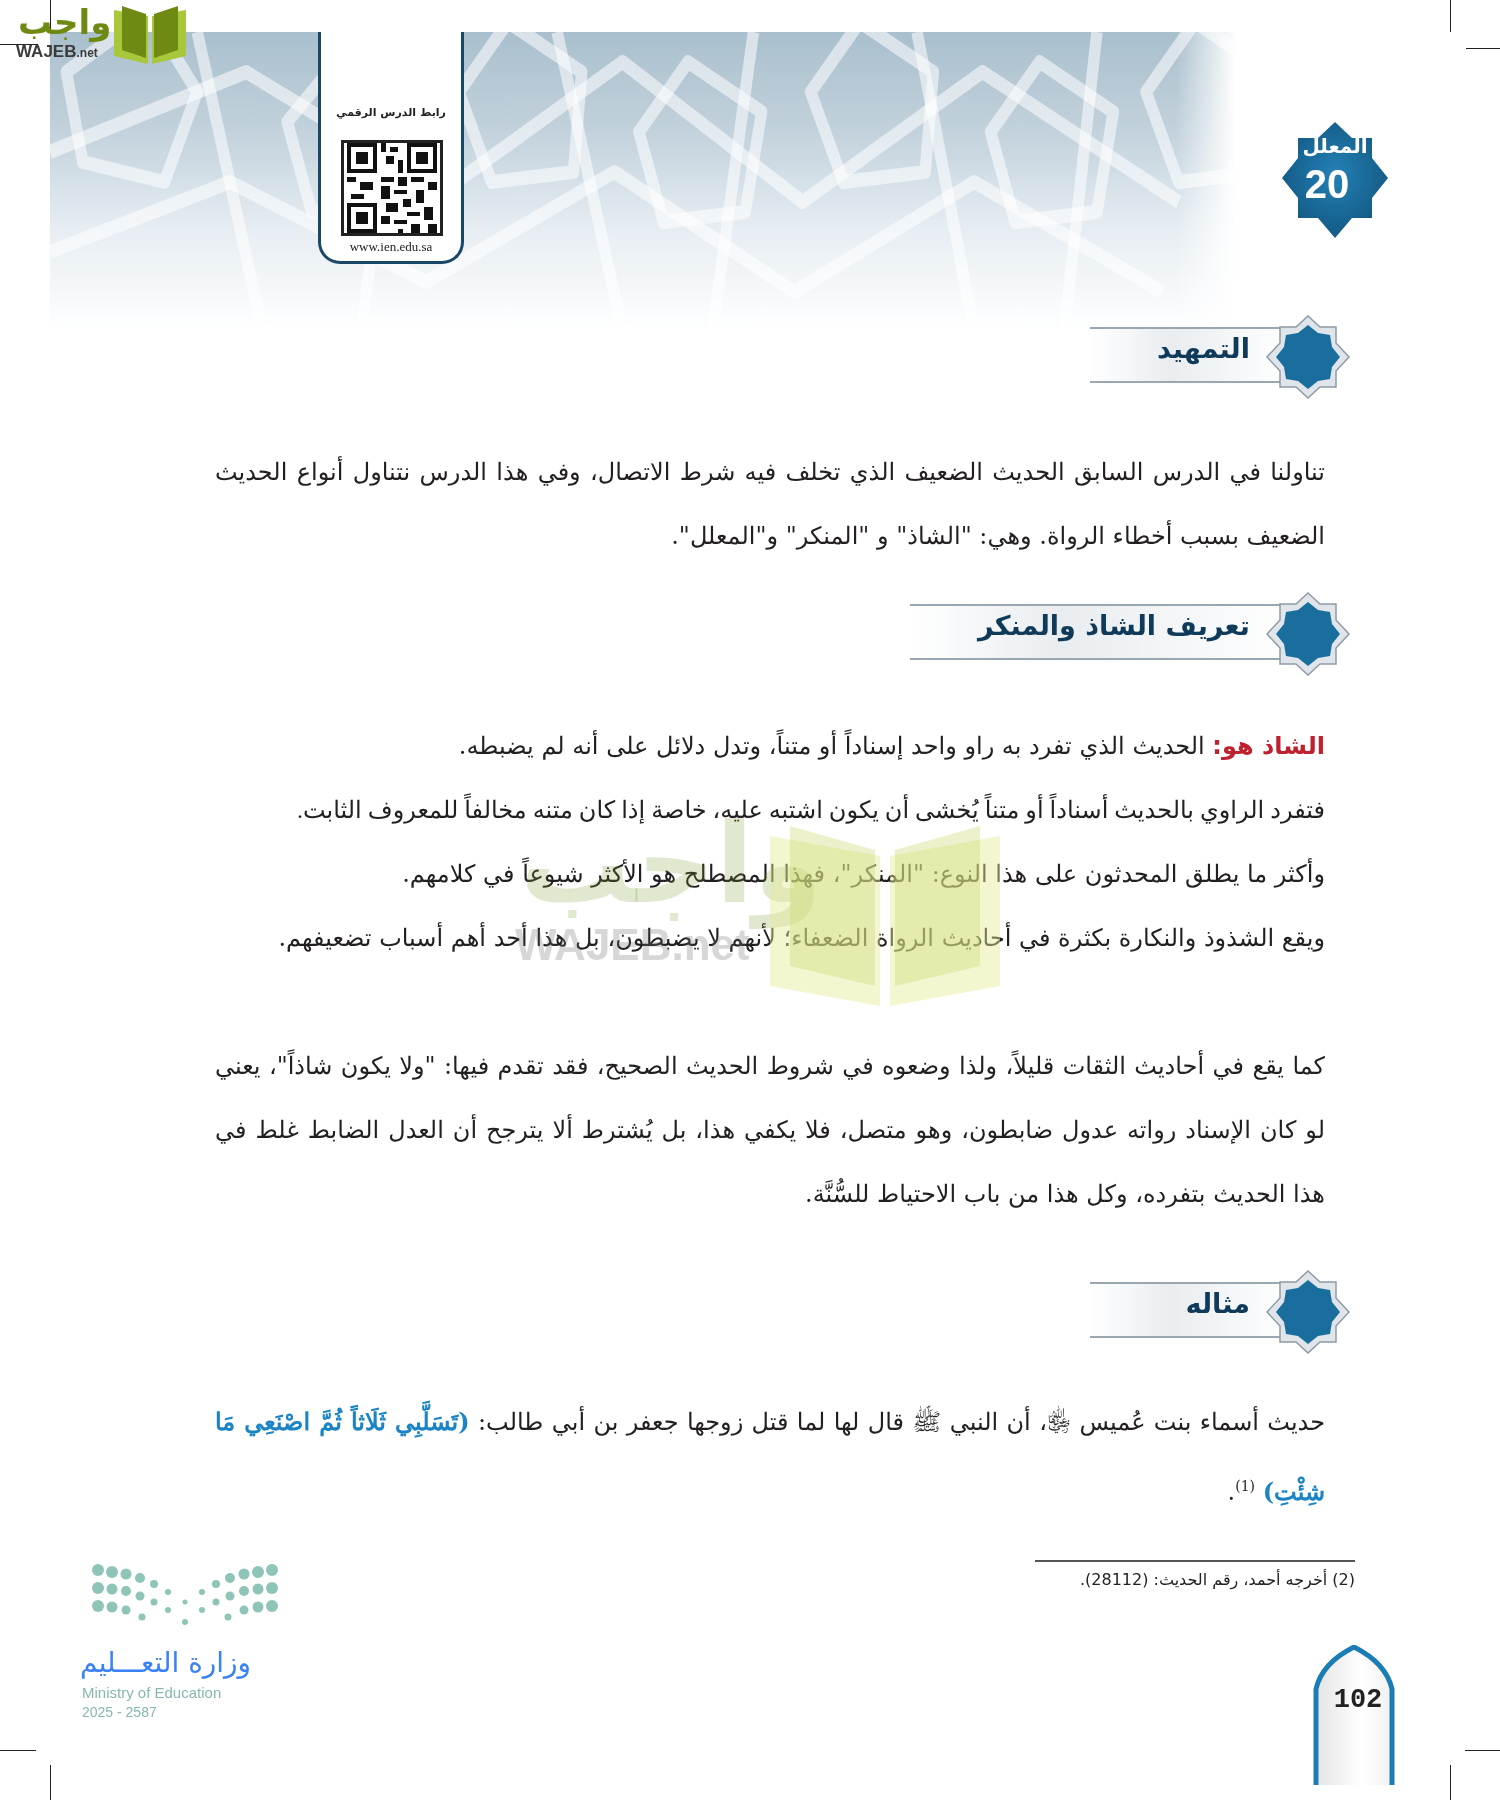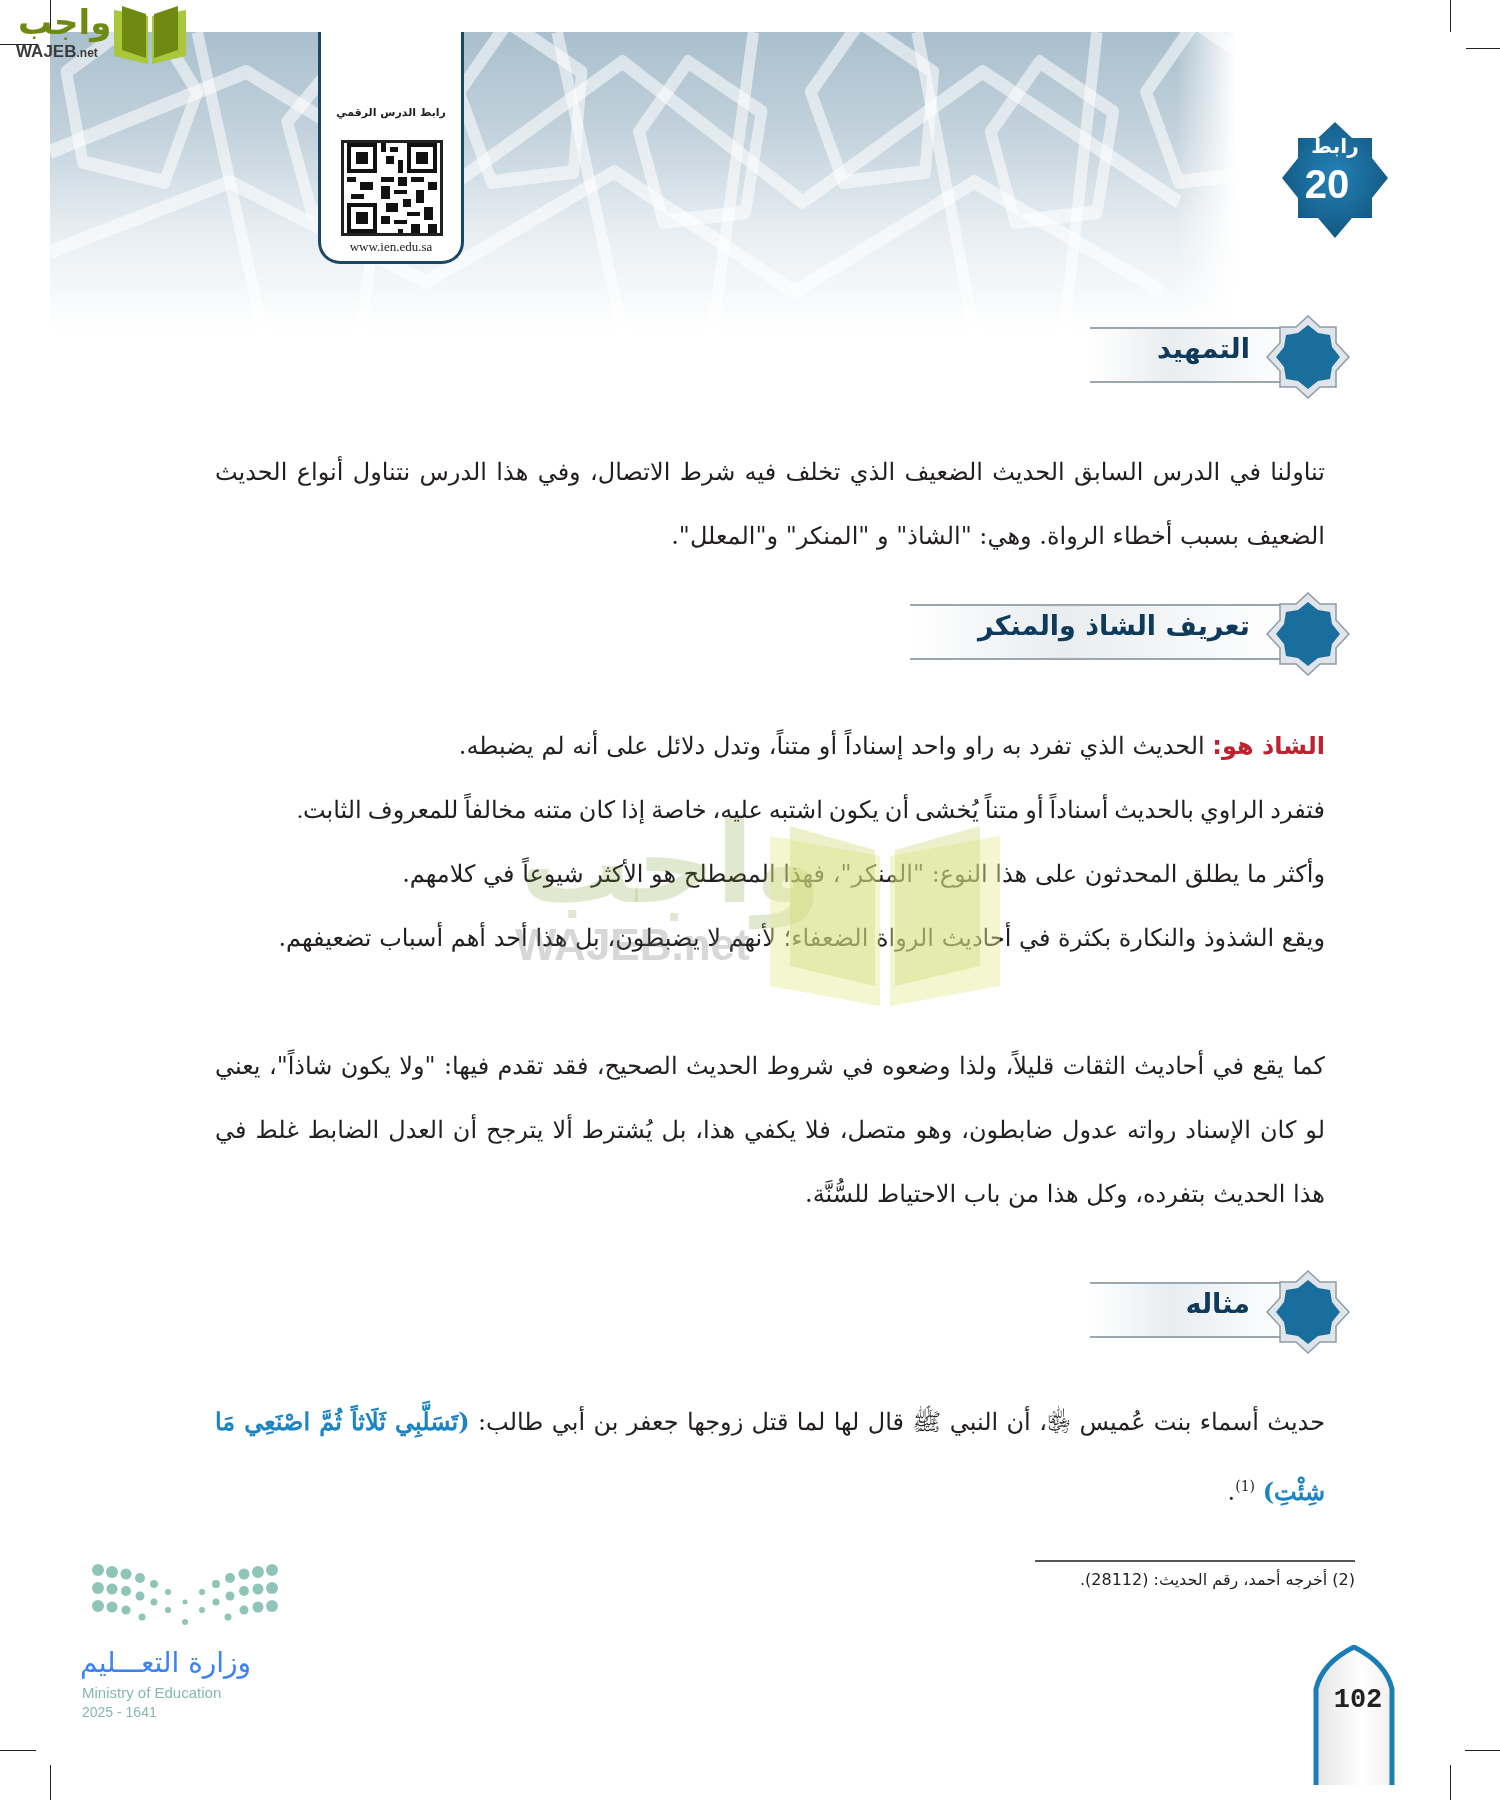--- a/index.html
+++ b/index.html
@@ -167,21 +167,21 @@
 <div class="lesson-badge">
   <svg width="110" height="120" viewBox="0 0 110 120">
     <defs>
       <radialGradient id="bg1" cx="50%" cy="45%" r="60%">
         <stop offset="0%" stop-color="#2481b5"></stop>
         <stop offset="100%" stop-color="#11557f"></stop>
       </radialGradient>
     </defs>
     <path d="M55,2 L72,18 L92,18 L92,38 L108,58 L92,78 L92,98 L72,98 L55,118 L38,98 L18,98 L18,78 L2,58 L18,38 L18,18 L38,18 Z" fill="url(#bg1)"></path>
   </svg>
-  <div class="label">رابط</div>
+  <div class="label">المعلل</div>
   <div class="num">20</div>
 </div>
 
 <div class="wajeb-logo">
   <div class="ar">واجب</div>
   <div class="en"><span>WAJEB</span><small>.net</small></div>
   <svg width="76" height="60" viewBox="0 0 76 60">
     <path d="M2,4 L36,10 L36,58 L2,50 Z" fill="#a9c73a"></path>
     <path d="M74,4 L40,10 L40,58 L74,50 Z" fill="#a9c73a"></path>
     <path d="M10,0 L34,8 L34,52 L10,44 Z" fill="#6f8a12"></path>
@@ -289,21 +289,21 @@
       <circle cx="182" cy="44" r="6"></circle>
         <circle cx="168" cy="45" r="5.5"></circle>
         <circle cx="154" cy="48" r="4.5"></circle>
         <circle cx="138" cy="55" r="3.5"></circle>
         <circle cx="112" cy="48" r="3"></circle>
         <circle cx="95" cy="40" r="2.5"></circle>
     </g>
   </svg>
   <div class="ar">وزارة التعـــليم</div>
   <div class="en">Ministry of Education</div>
-  <div class="yr">2025 - 1641</div>
+  <div class="yr">2025 - 2587</div>
 </div>
 
 <div class="page-num">
   <svg width="84" height="140" viewBox="0 0 84 140">
     <defs>
       <linearGradient id="pg" x1="0" x2="1" y1="0" y2="0">
         <stop offset="0%" stop-color="#e4e4e4"></stop>
         <stop offset="60%" stop-color="#ffffff"></stop>
         <stop offset="100%" stop-color="#f1f1f1"></stop>
       </linearGradient>

